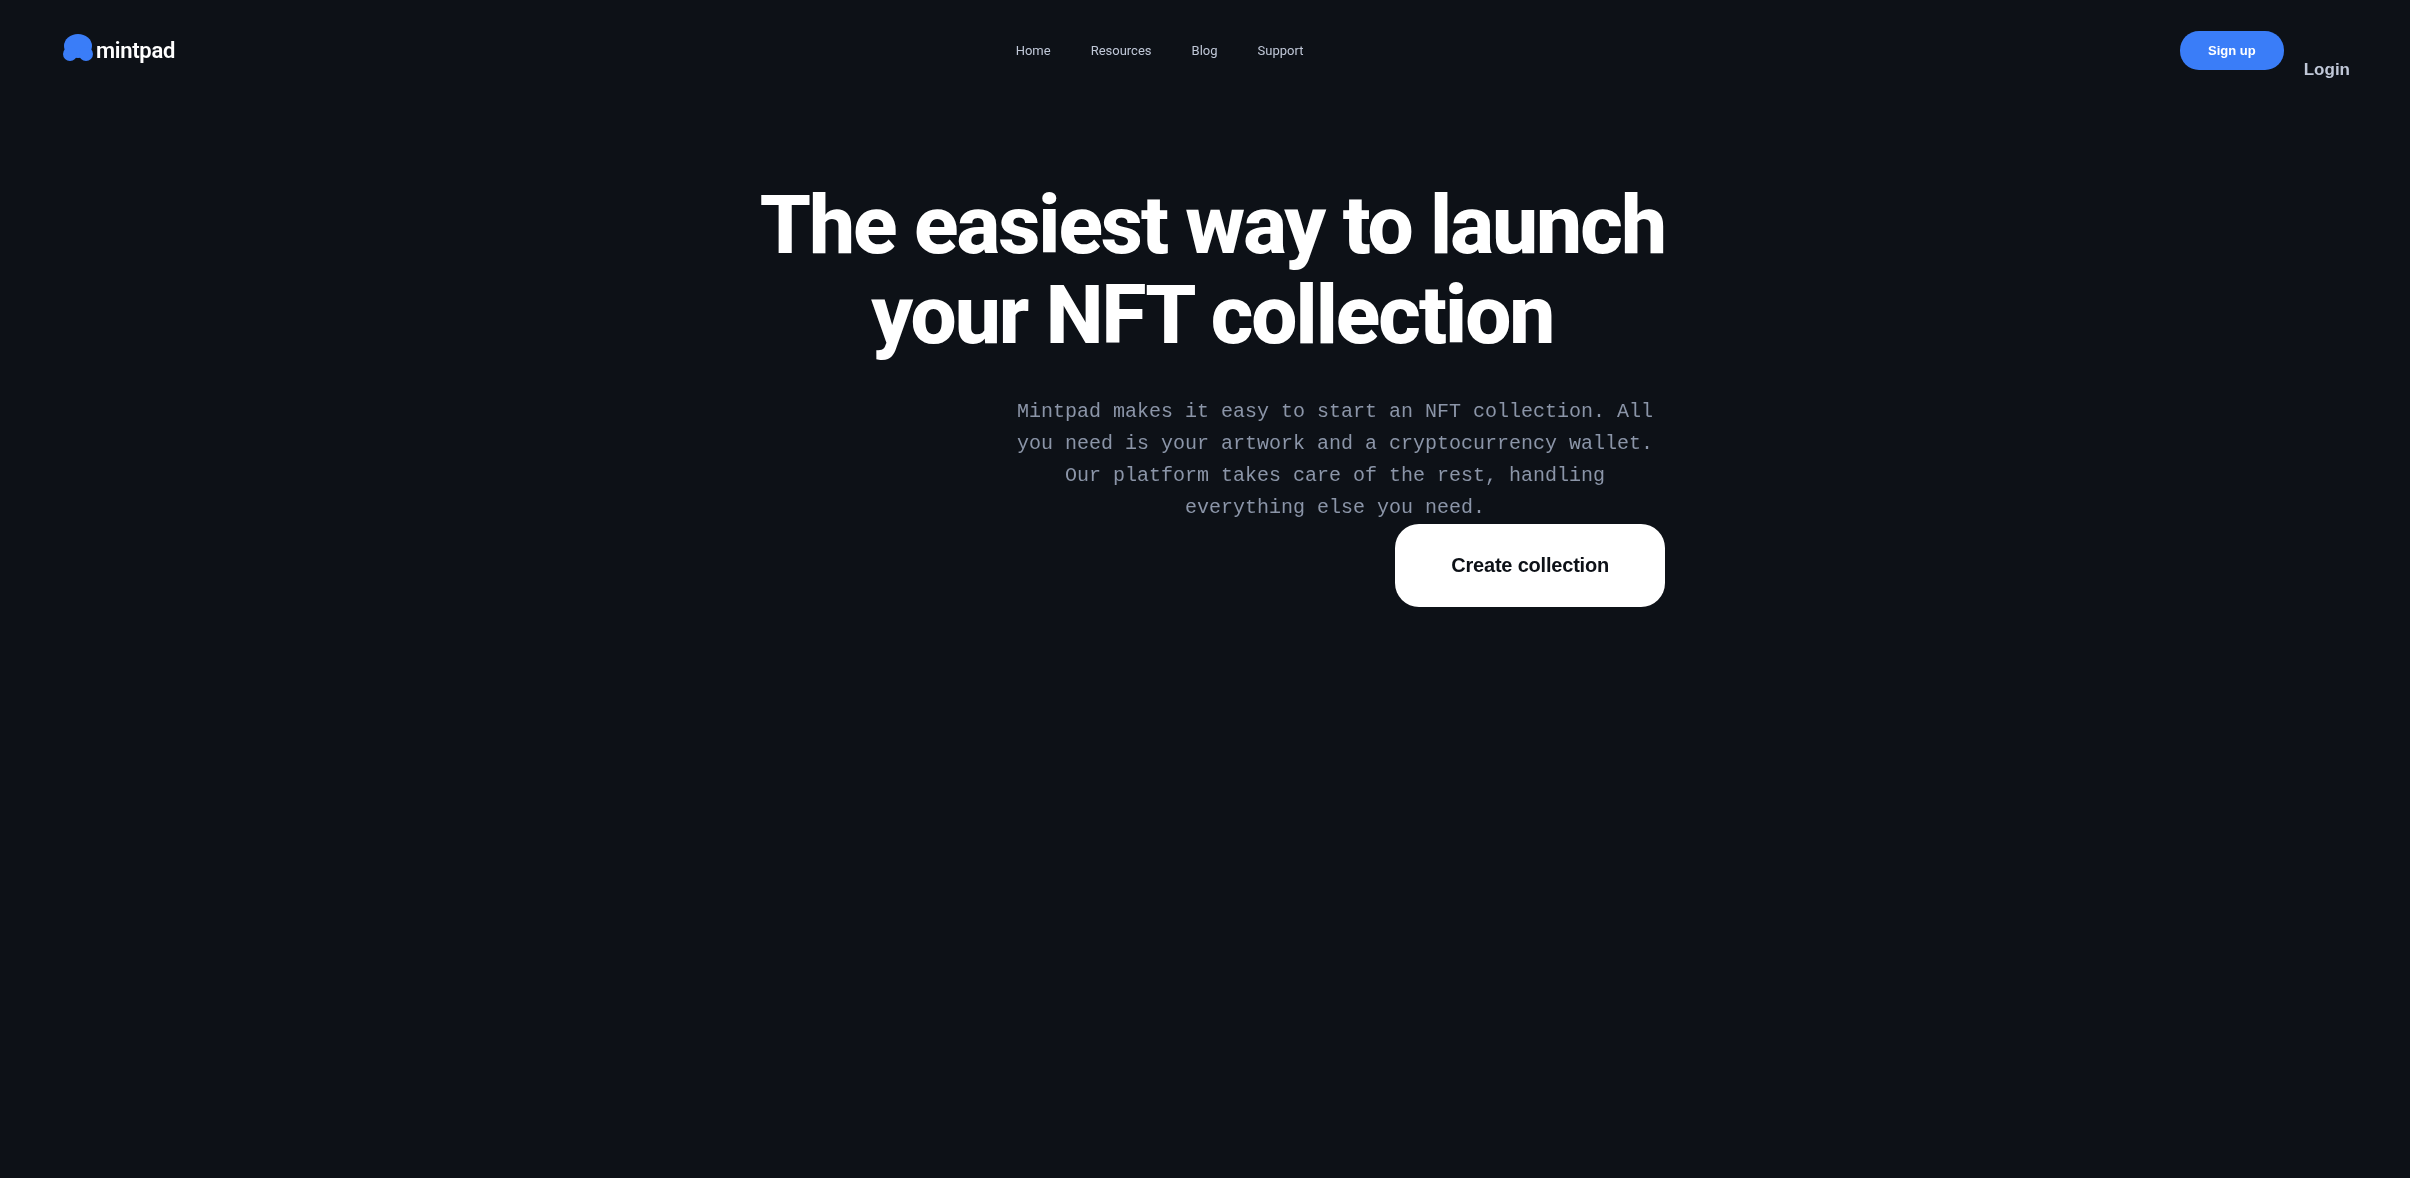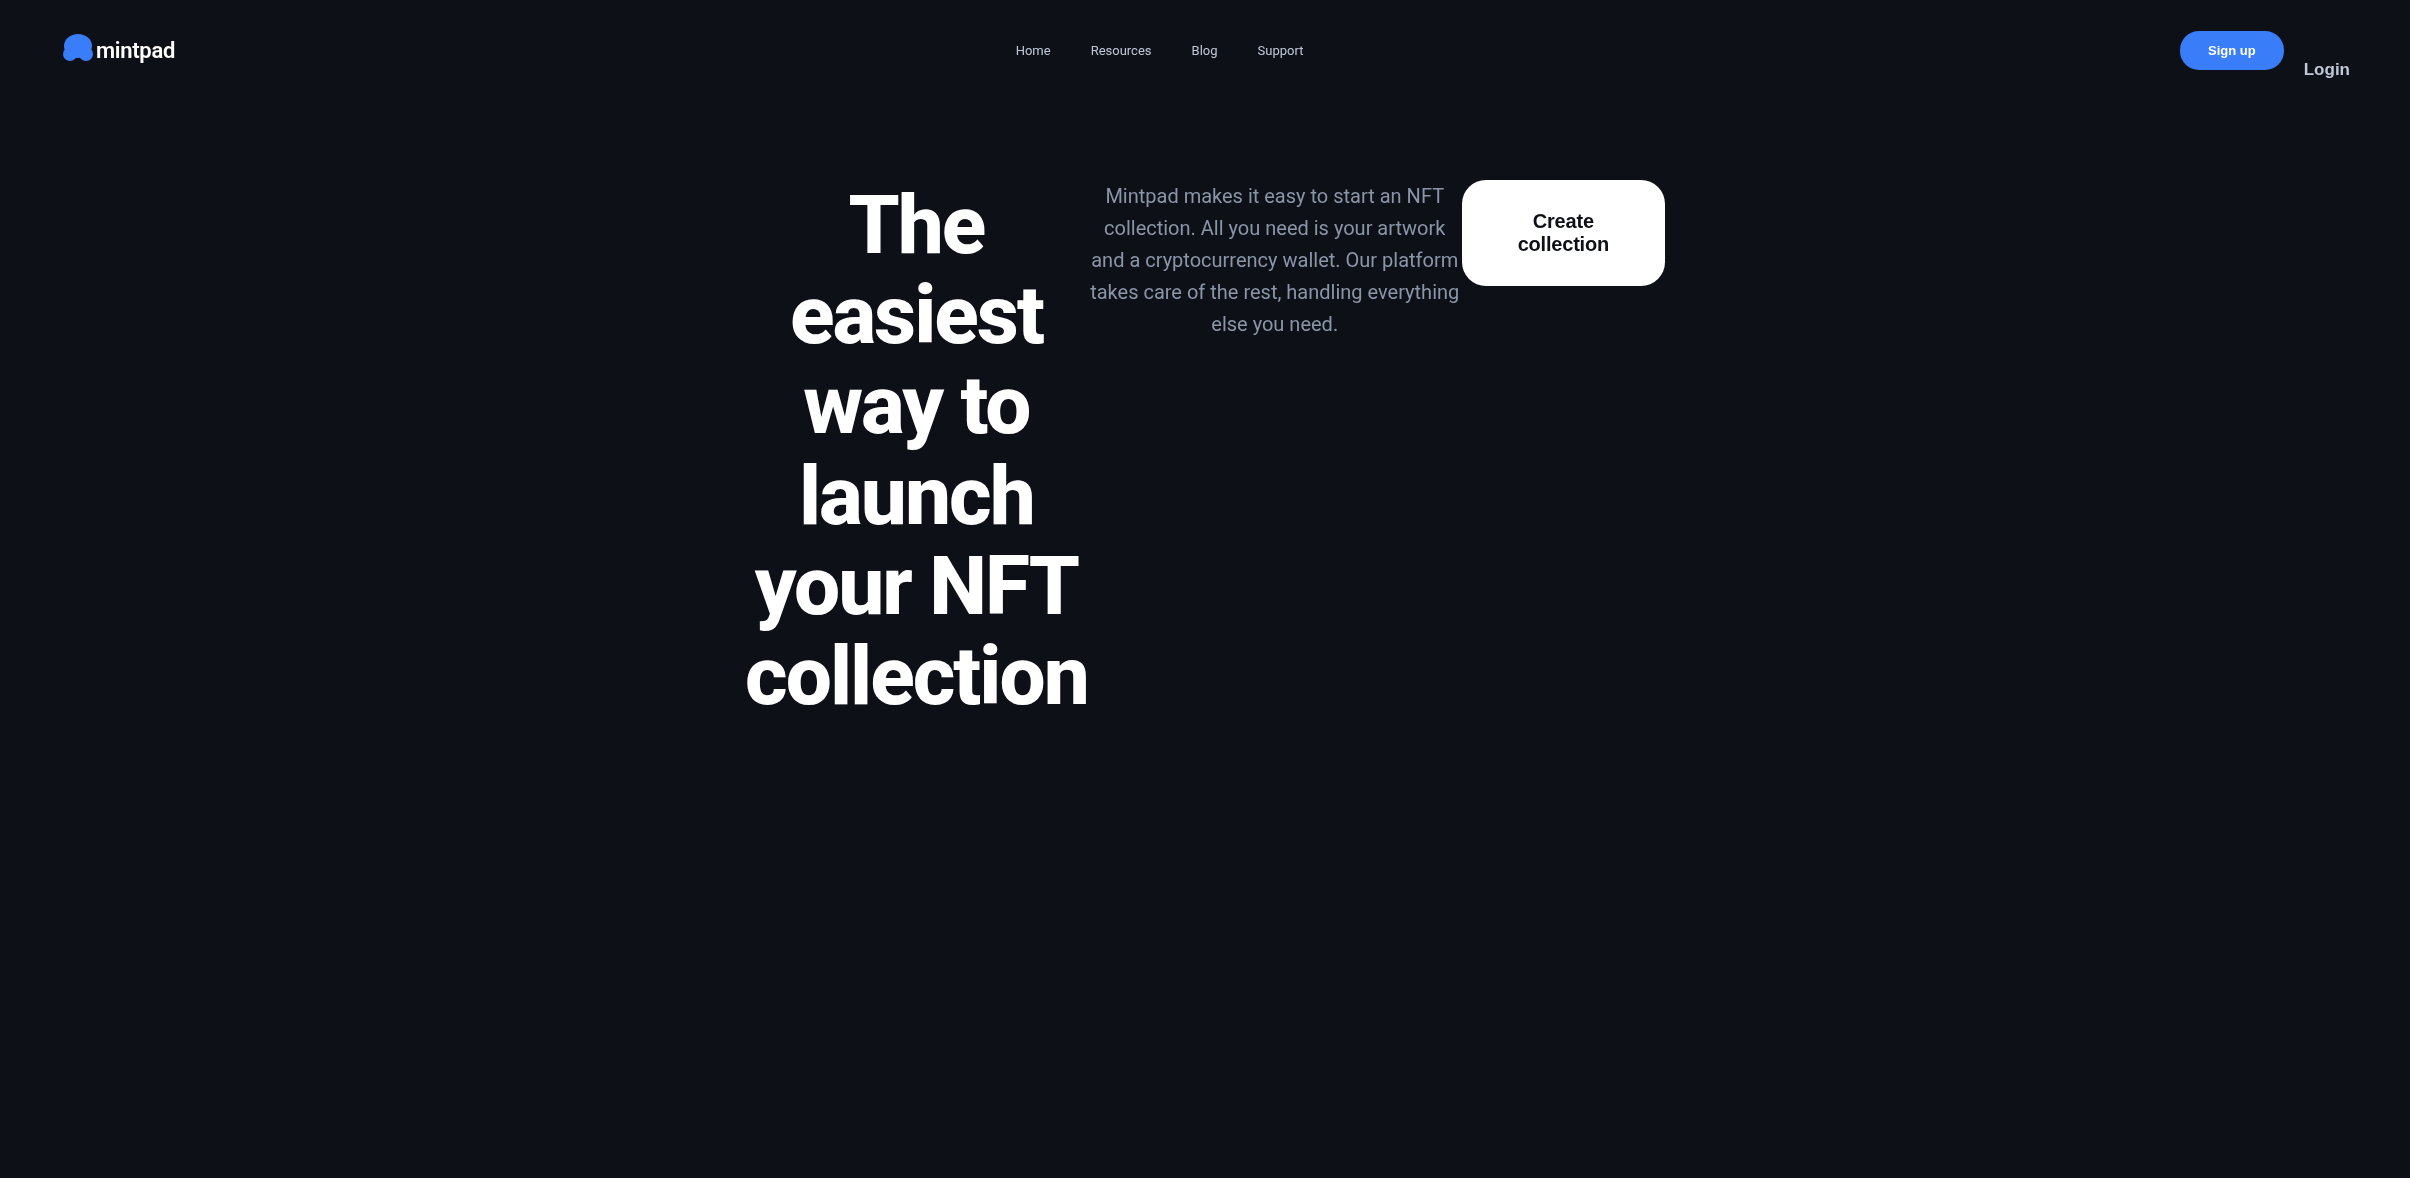--- a/index.html
+++ b/index.html
@@ -82,22 +82,22 @@
       color: #c0c8d8;
       font-size: 17px;
       font-weight: 700;
       cursor: pointer;
       margin-top: 40px;
     }
 
     
     .hero {
       display: flex;
-      flex-direction: row;
-      align-items: flex-start;
+      flex-direction: column;
+      align-items: flex-end;
       justify-content: center;
       text-align: center;
       padding: 80px 40px 120px;
       max-width: 1000px;
       margin: 0 auto;
     }
 
     .hero-title {
       font-size: 82px;
       font-weight: 800;
@@ -106,21 +106,21 @@
       letter-spacing: -2px;
       margin-bottom: 36px;
     }
 
     .hero-subtitle {
       font-size: 20px;
       font-weight: 400;
       line-height: 1.6;
       color: #8b95a8;
       max-width: 660px;
-      margin-bottom: 52px;
+      font-family: Liberation Mono, monospace;
     }
 
     .btn-create-collection {
       background-color: #ffffff;
       color: #0d1117;
       border: none;
       padding: 30px 56px;
       border-radius: 24px;
       font-size: 20px;
       font-weight: 700;

